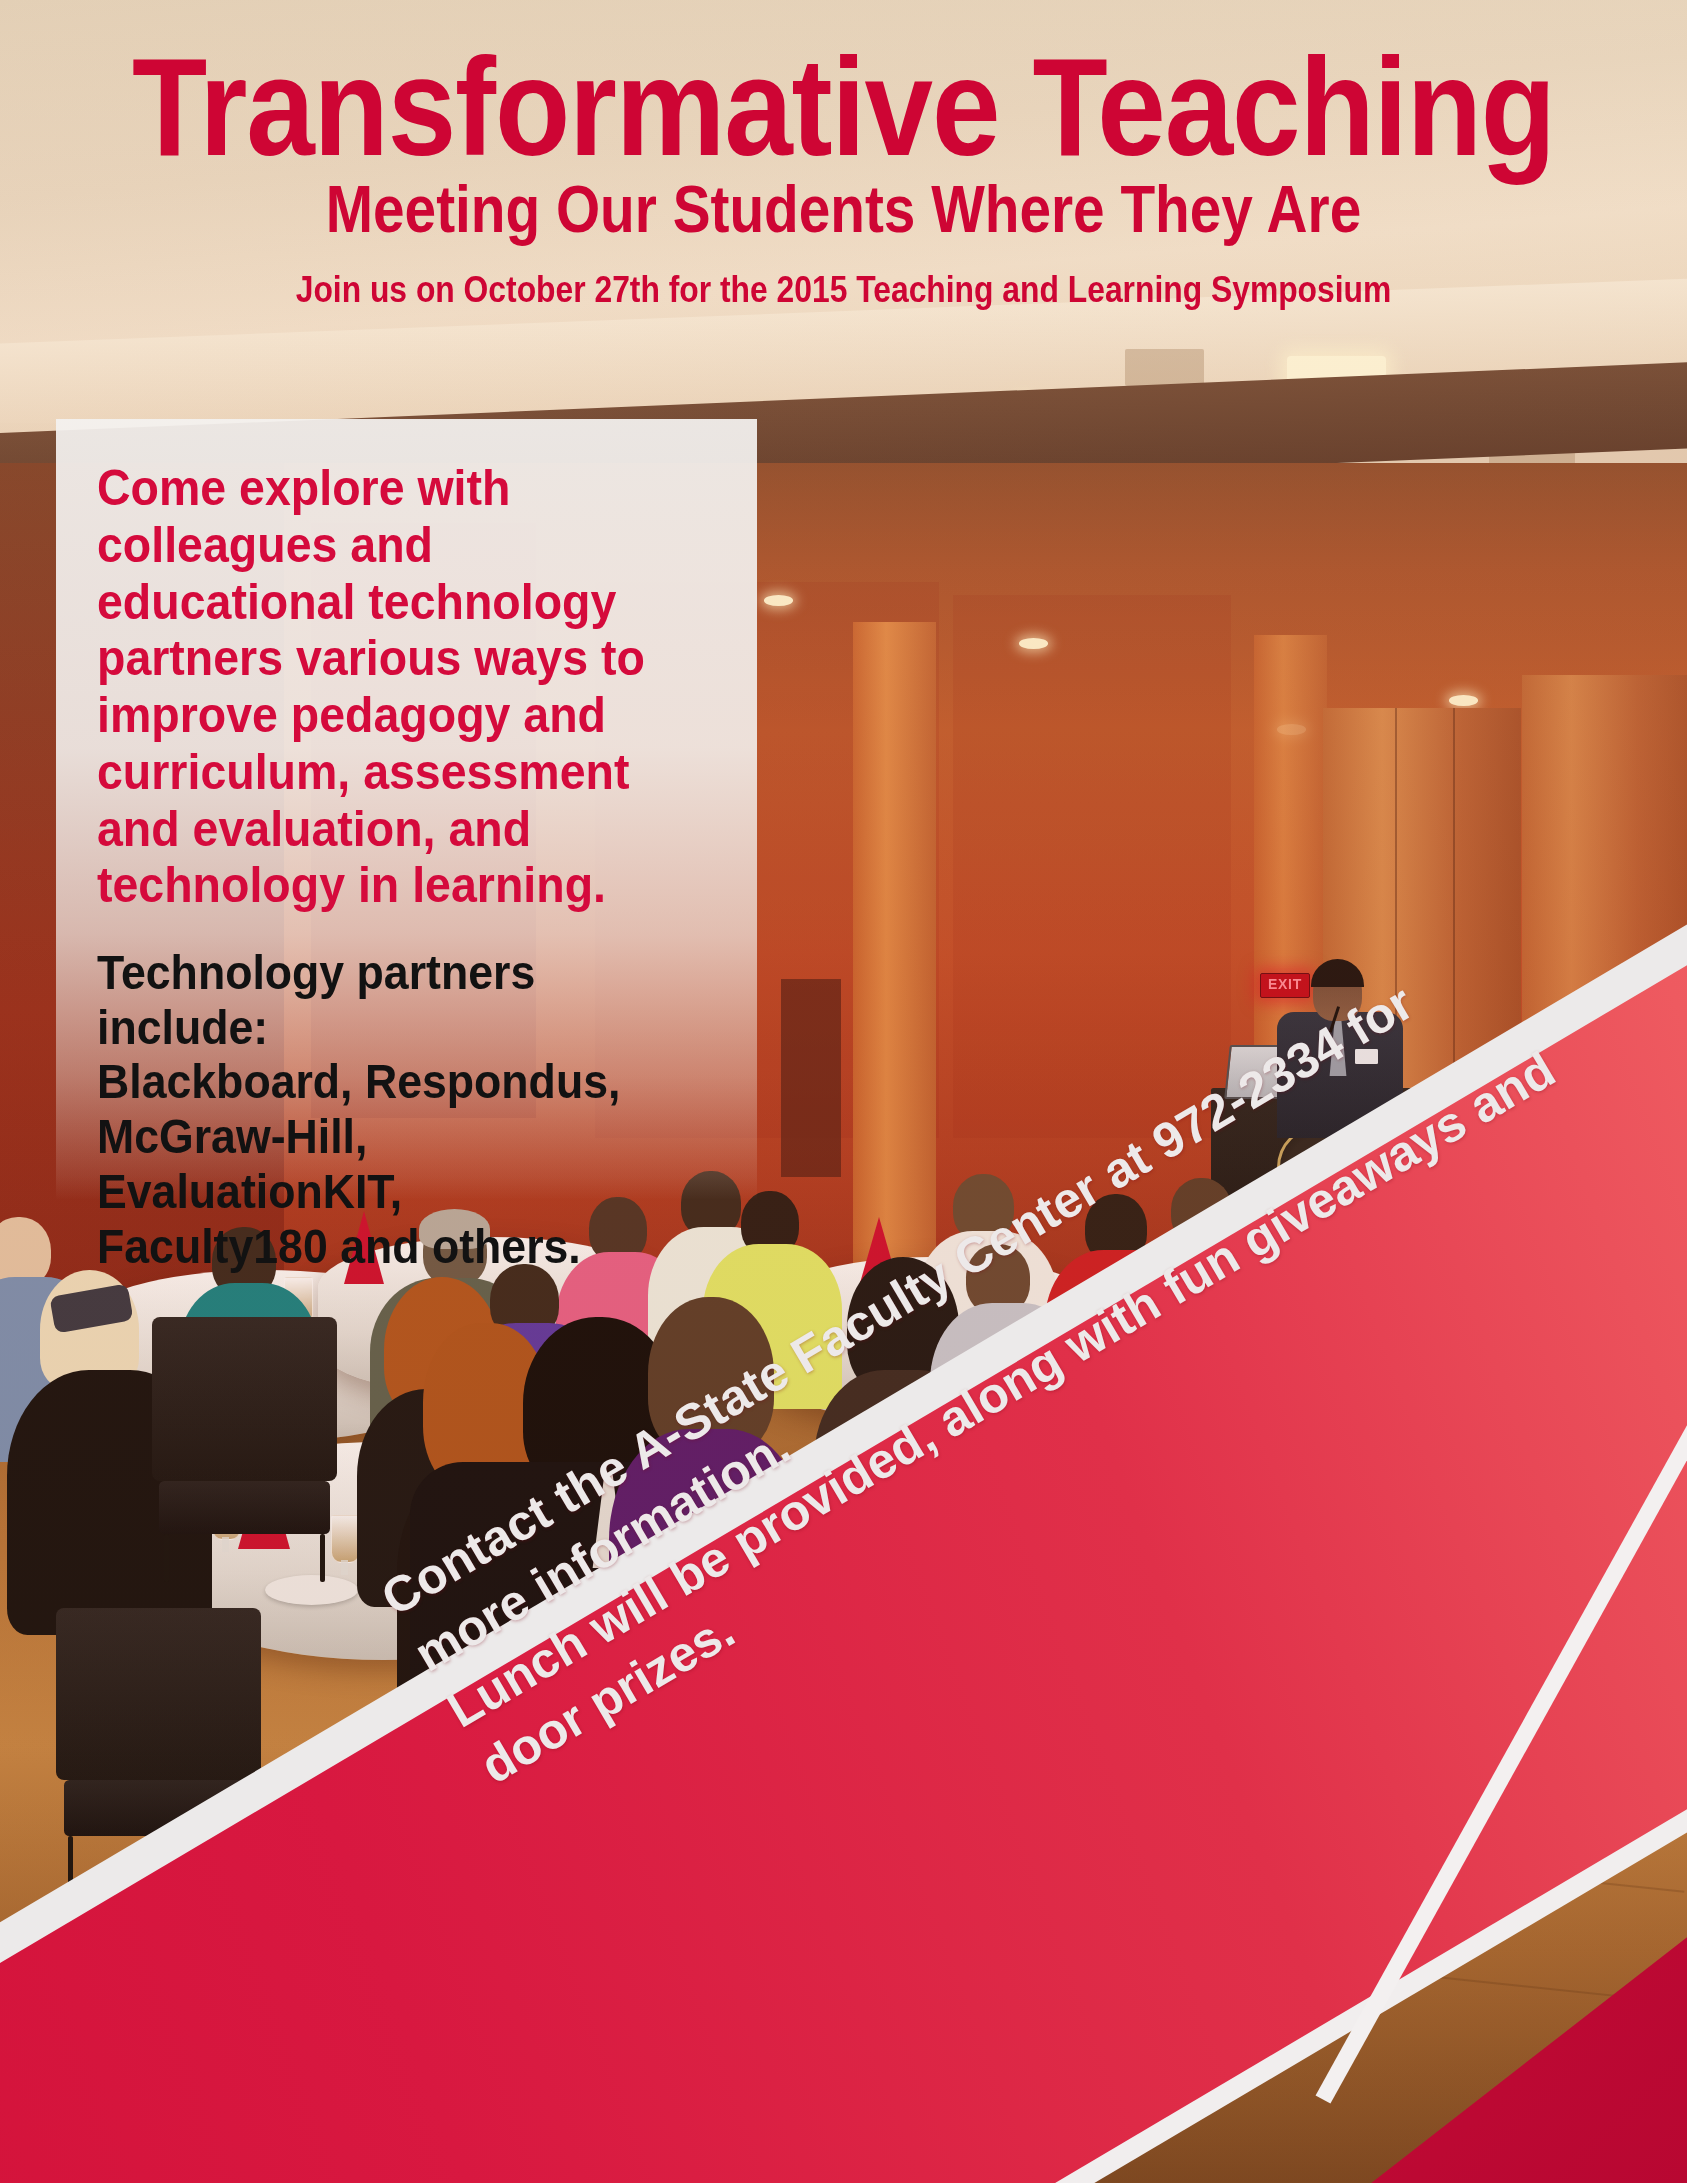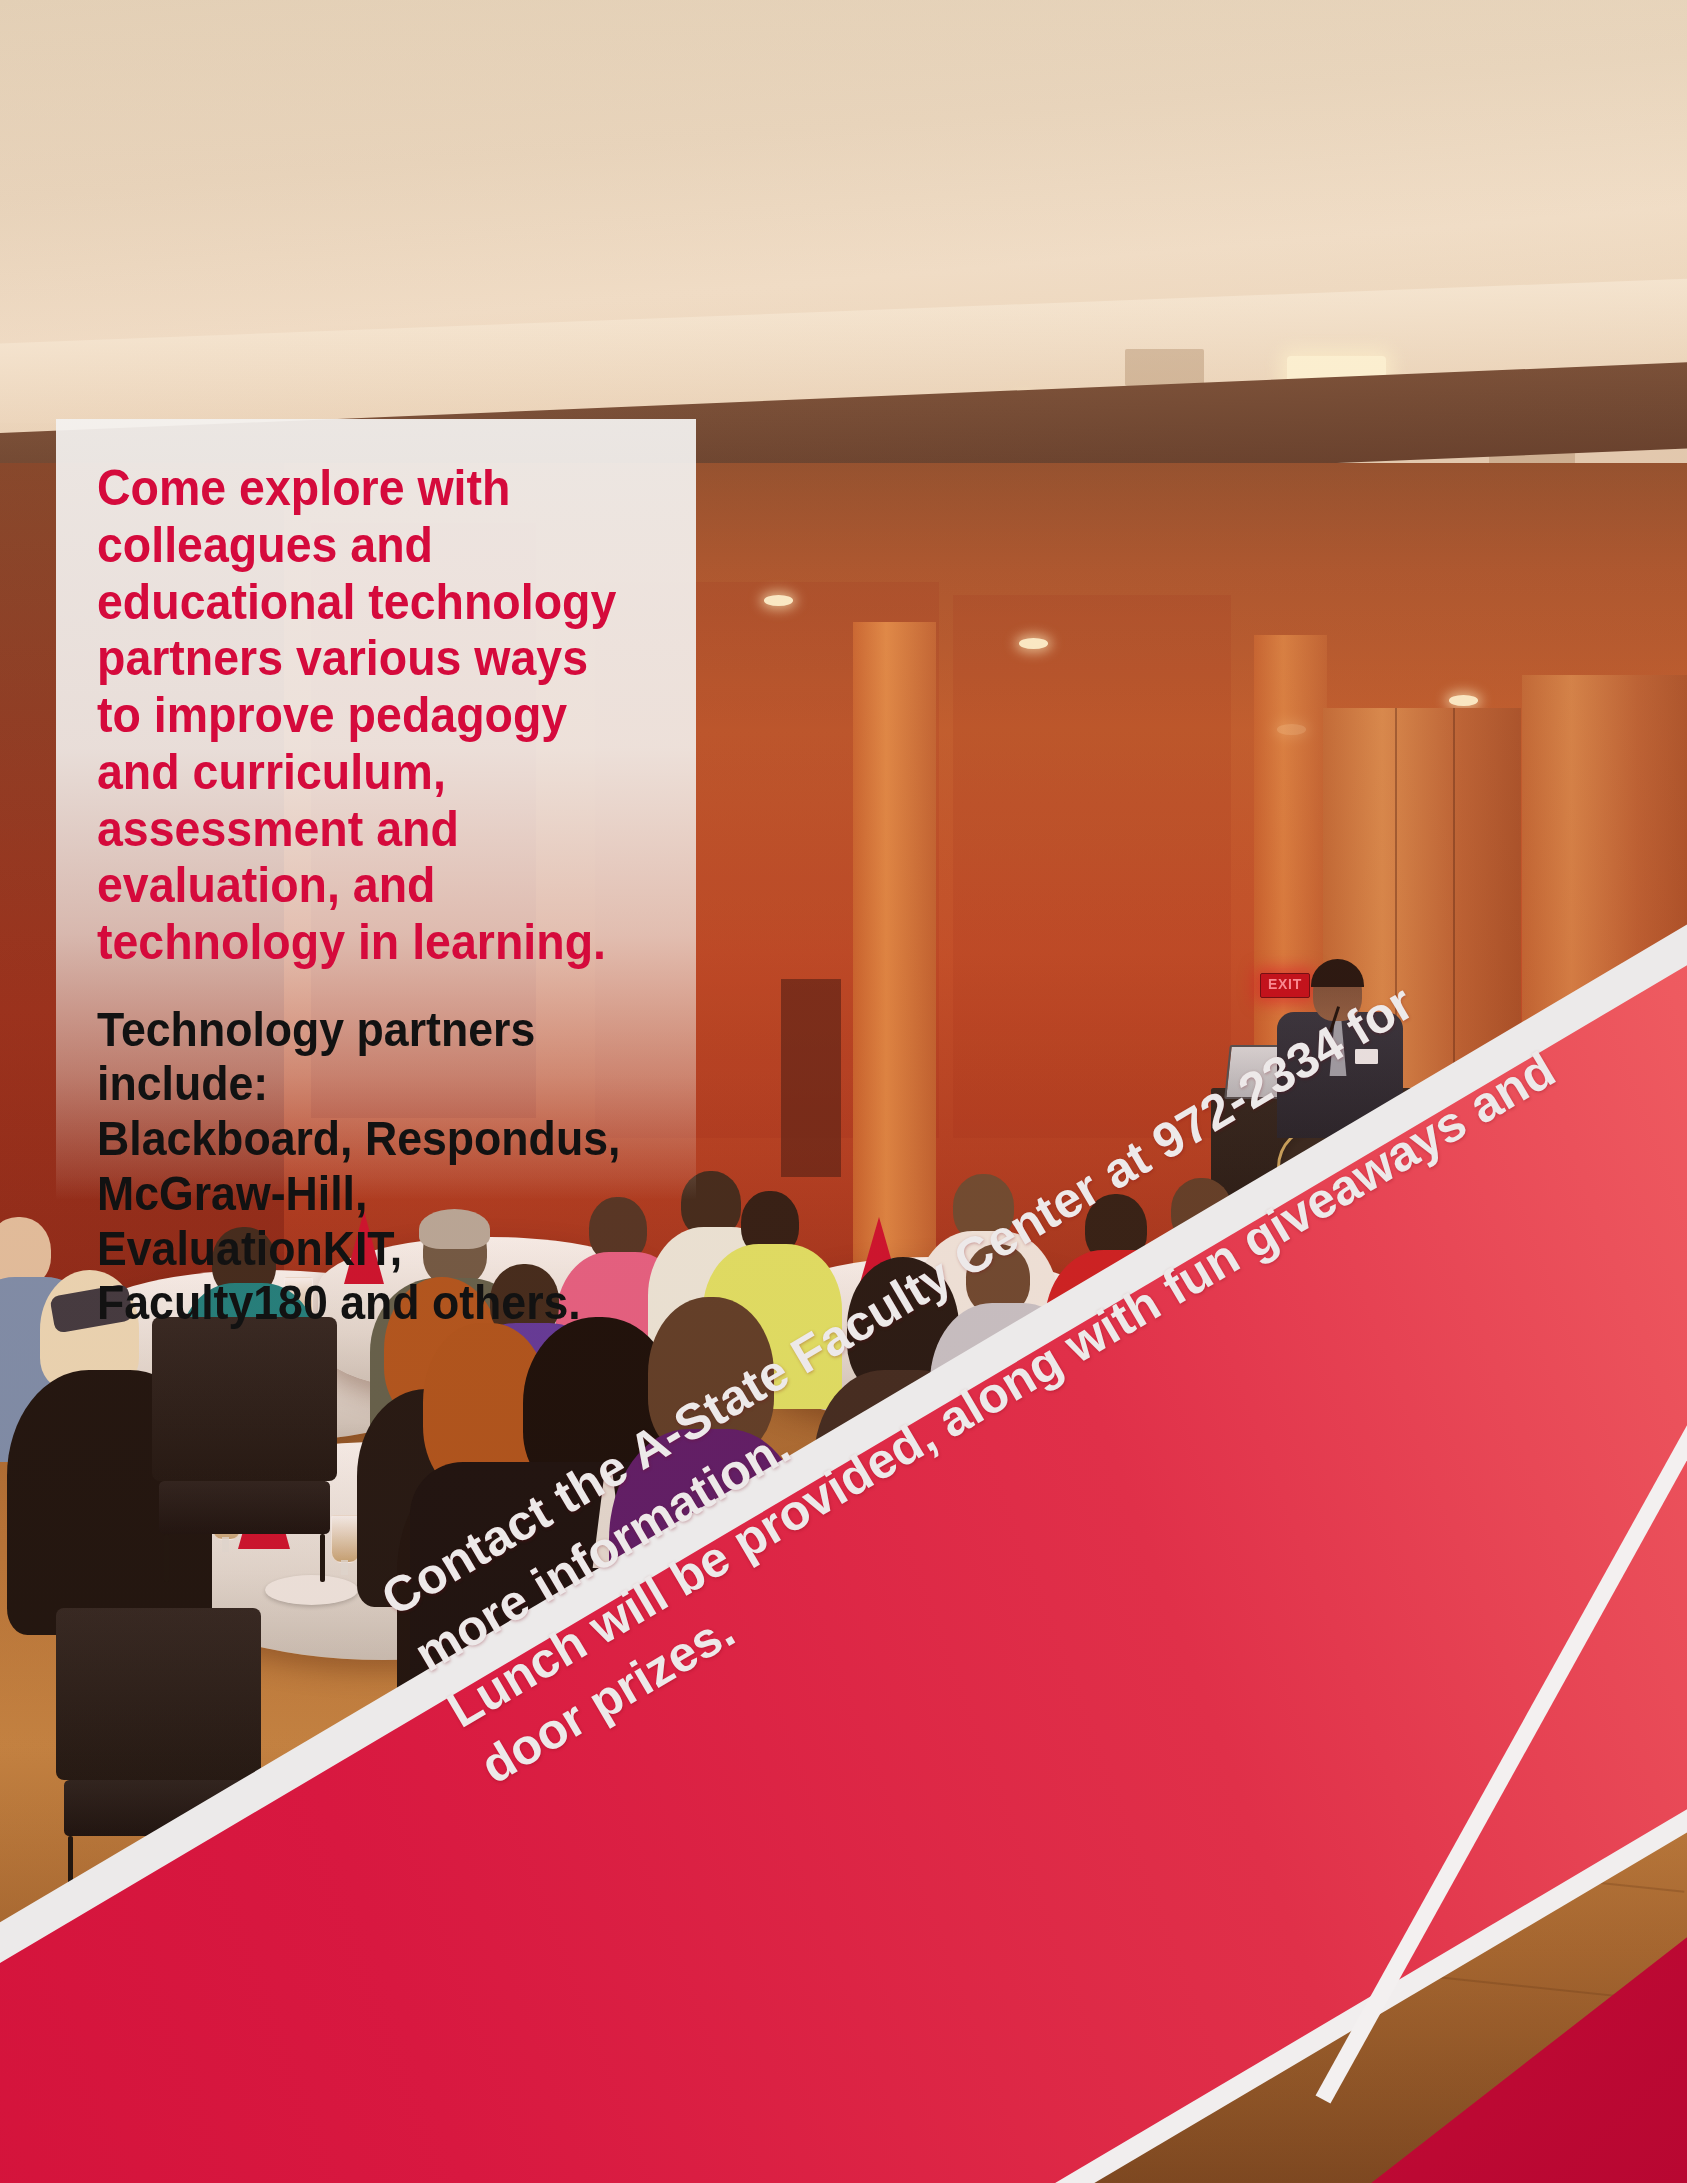--- a/index.html
+++ b/index.html
@@ -113,21 +113,21 @@
     margin:0;transform:scaleX(.86);transform-origin:center top;white-space:nowrap;
   }
   .tagline{
     font-family:"Liberation Sans Narrow","Liberation Sans",sans-serif;
     font-weight:bold;color:#CE0534;font-size:37px;line-height:1.2;
     margin:0;padding-top:22.5px;transform:scaleX(.86);transform-origin:center top;white-space:nowrap;
   }
 
   
   .info-panel{
-    position:absolute;left:56px;top:419px;width:640px;height:781px;z-index:35;
+    position:absolute;left:56px;top:419px;width:701px;height:781px;z-index:35;
     background:linear-gradient(180deg,
        rgba(244,242,240,.93) 0%,
        rgba(242,239,236,.90) 42%,
        rgba(240,234,229,.72) 66%,
        rgba(238,228,220,.42) 84%,
        rgba(238,225,216,.10) 97%,
        rgba(238,225,216,0) 100%);
     padding:41px 36px 0 41px;box-sizing:border-box;
   }
   .info-lead{
@@ -438,20 +438,25 @@
     <div class="chair" style="left:1535px;top:1429px;width:165px;height:245px;">
       <div class="back"></div>
         <div class="seat"></div>
       <div class="leg" style="left:12px;top:82%;height:18%;"></div>
       <div class="leg" style="right:12px;top:82%;height:18%;"></div>
     </div>
 
     <div class="photo-tint"></div>
   </div>
 
+  <div class="header">
+    <div class="title">Transformative Teaching</div>
+    <div class="subtitle">Meeting Our Students Where They Are</div>
+    <div class="tagline">Join us on October 27th for the 2015 Teaching and Learning Symposium</div>
+  </div>
 
   <div class="info-panel">
     <p class="info-lead">Come  explore with colleagues and educational technology partners various ways to improve pedagogy and curriculum, assessment and evaluation, and technology in learning.</p>
     <p class="info-partners">Technology partners include:
 Blackboard,  Respondus,
 McGraw-Hill, EvaluationKIT,
 Faculty180 and others.</p>
   </div>
 
   <div class="diag-layer">

